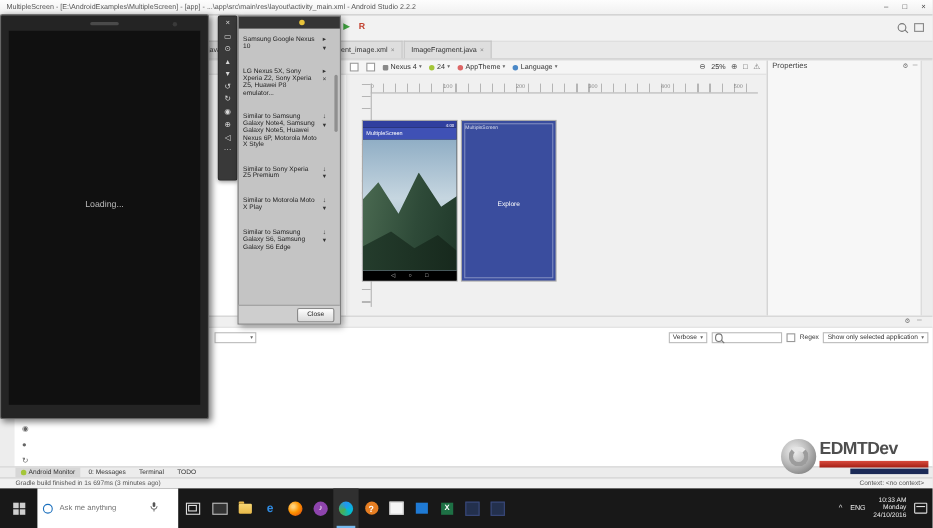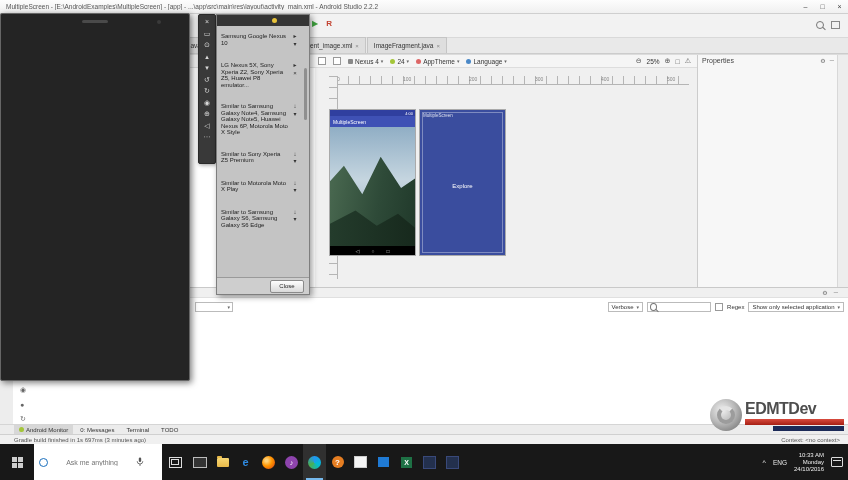--- a/index.html
+++ b/index.html
@@ -150,21 +150,21 @@
     border-radius:2px;font-size:6px;display:flex;align-items:center;justify-content:center;color:#222;}
 
   
   .taskbar{position:absolute;top:444px;left:0;right:0;height:36px;background:#181818;display:flex;
     align-items:stretch;z-index:10;}
   .start{width:34px;display:flex;align-items:center;justify-content:center;}
   .win-logo{width:11px;height:11px;display:grid;grid-template-columns:1fr 1fr;grid-template-rows:1fr 1fr;gap:1px;}
   .win-logo div{background:#cfcfcf;}
   .cortana{width:128px;background:#fff;display:flex;align-items:center;gap:4px;padding:0 5px;box-sizing:border-box;}
   .cortana-ring{width:9px;height:9px;border:1.5px solid #1a6fbd;border-radius:50%;box-sizing:border-box;flex:none;}
-  .cortana input{border:none;outline:none;font-size:7px;width:76px;background:transparent;color:#333;text-align:center;}
+  .cortana input{border:none;outline:none;font-size:7px;width:76px;background:transparent;color:#333;}
   .taskview{width:26px;display:flex;align-items:center;justify-content:center;}
   .tv-icon{width:11px;height:9px;border:1px solid #ddd;position:relative;}
   .tv-icon::after{content:"";position:absolute;inset:1.5px;border:1px solid #ddd;}
   .apps{display:flex;}
   .app{width:23px;display:flex;align-items:center;justify-content:center;position:relative;}
   .app.active{background:#303030;}
   .app.active::after{content:"";position:absolute;bottom:0;left:3px;right:3px;height:2px;background:#76b9ed;}
   .mon{width:12px;height:9px;border:1px solid #bbb;background:#333;}
   .folder{width:12px;height:9px;background:linear-gradient(#f7d774,#e9b949);border-radius:1px;position:relative;}
   .folder::before{content:"";position:absolute;top:-2px;left:0;width:5px;height:2px;background:#e9b949;border-radius:1px 1px 0 0;}
@@ -367,20 +367,23 @@
     <div class="wm-body">
       <div class="wm-text">EDMTDev</div>
       <div class="wm-red"></div>
       <div class="wm-blue"></div>
     </div>
   </div>
 
   <div class="emulator">
     <div class="emu-speaker"></div>
     <div class="emu-camera"></div>
+    <div class="emu-screen">
+      <span class="emu-loading">Loading...</span>
+    </div>
   </div>
 
   <div class="emu-toolbar">
     <span class="emu-tb-icon">×</span>
     <span class="emu-tb-icon">▭</span>
     <span class="emu-tb-icon">⊙</span>
     <span class="emu-tb-icon">▴</span>
     <span class="emu-tb-icon">▾</span>
     <span class="emu-tb-icon">↺</span>
     <span class="emu-tb-icon">↻</span>

